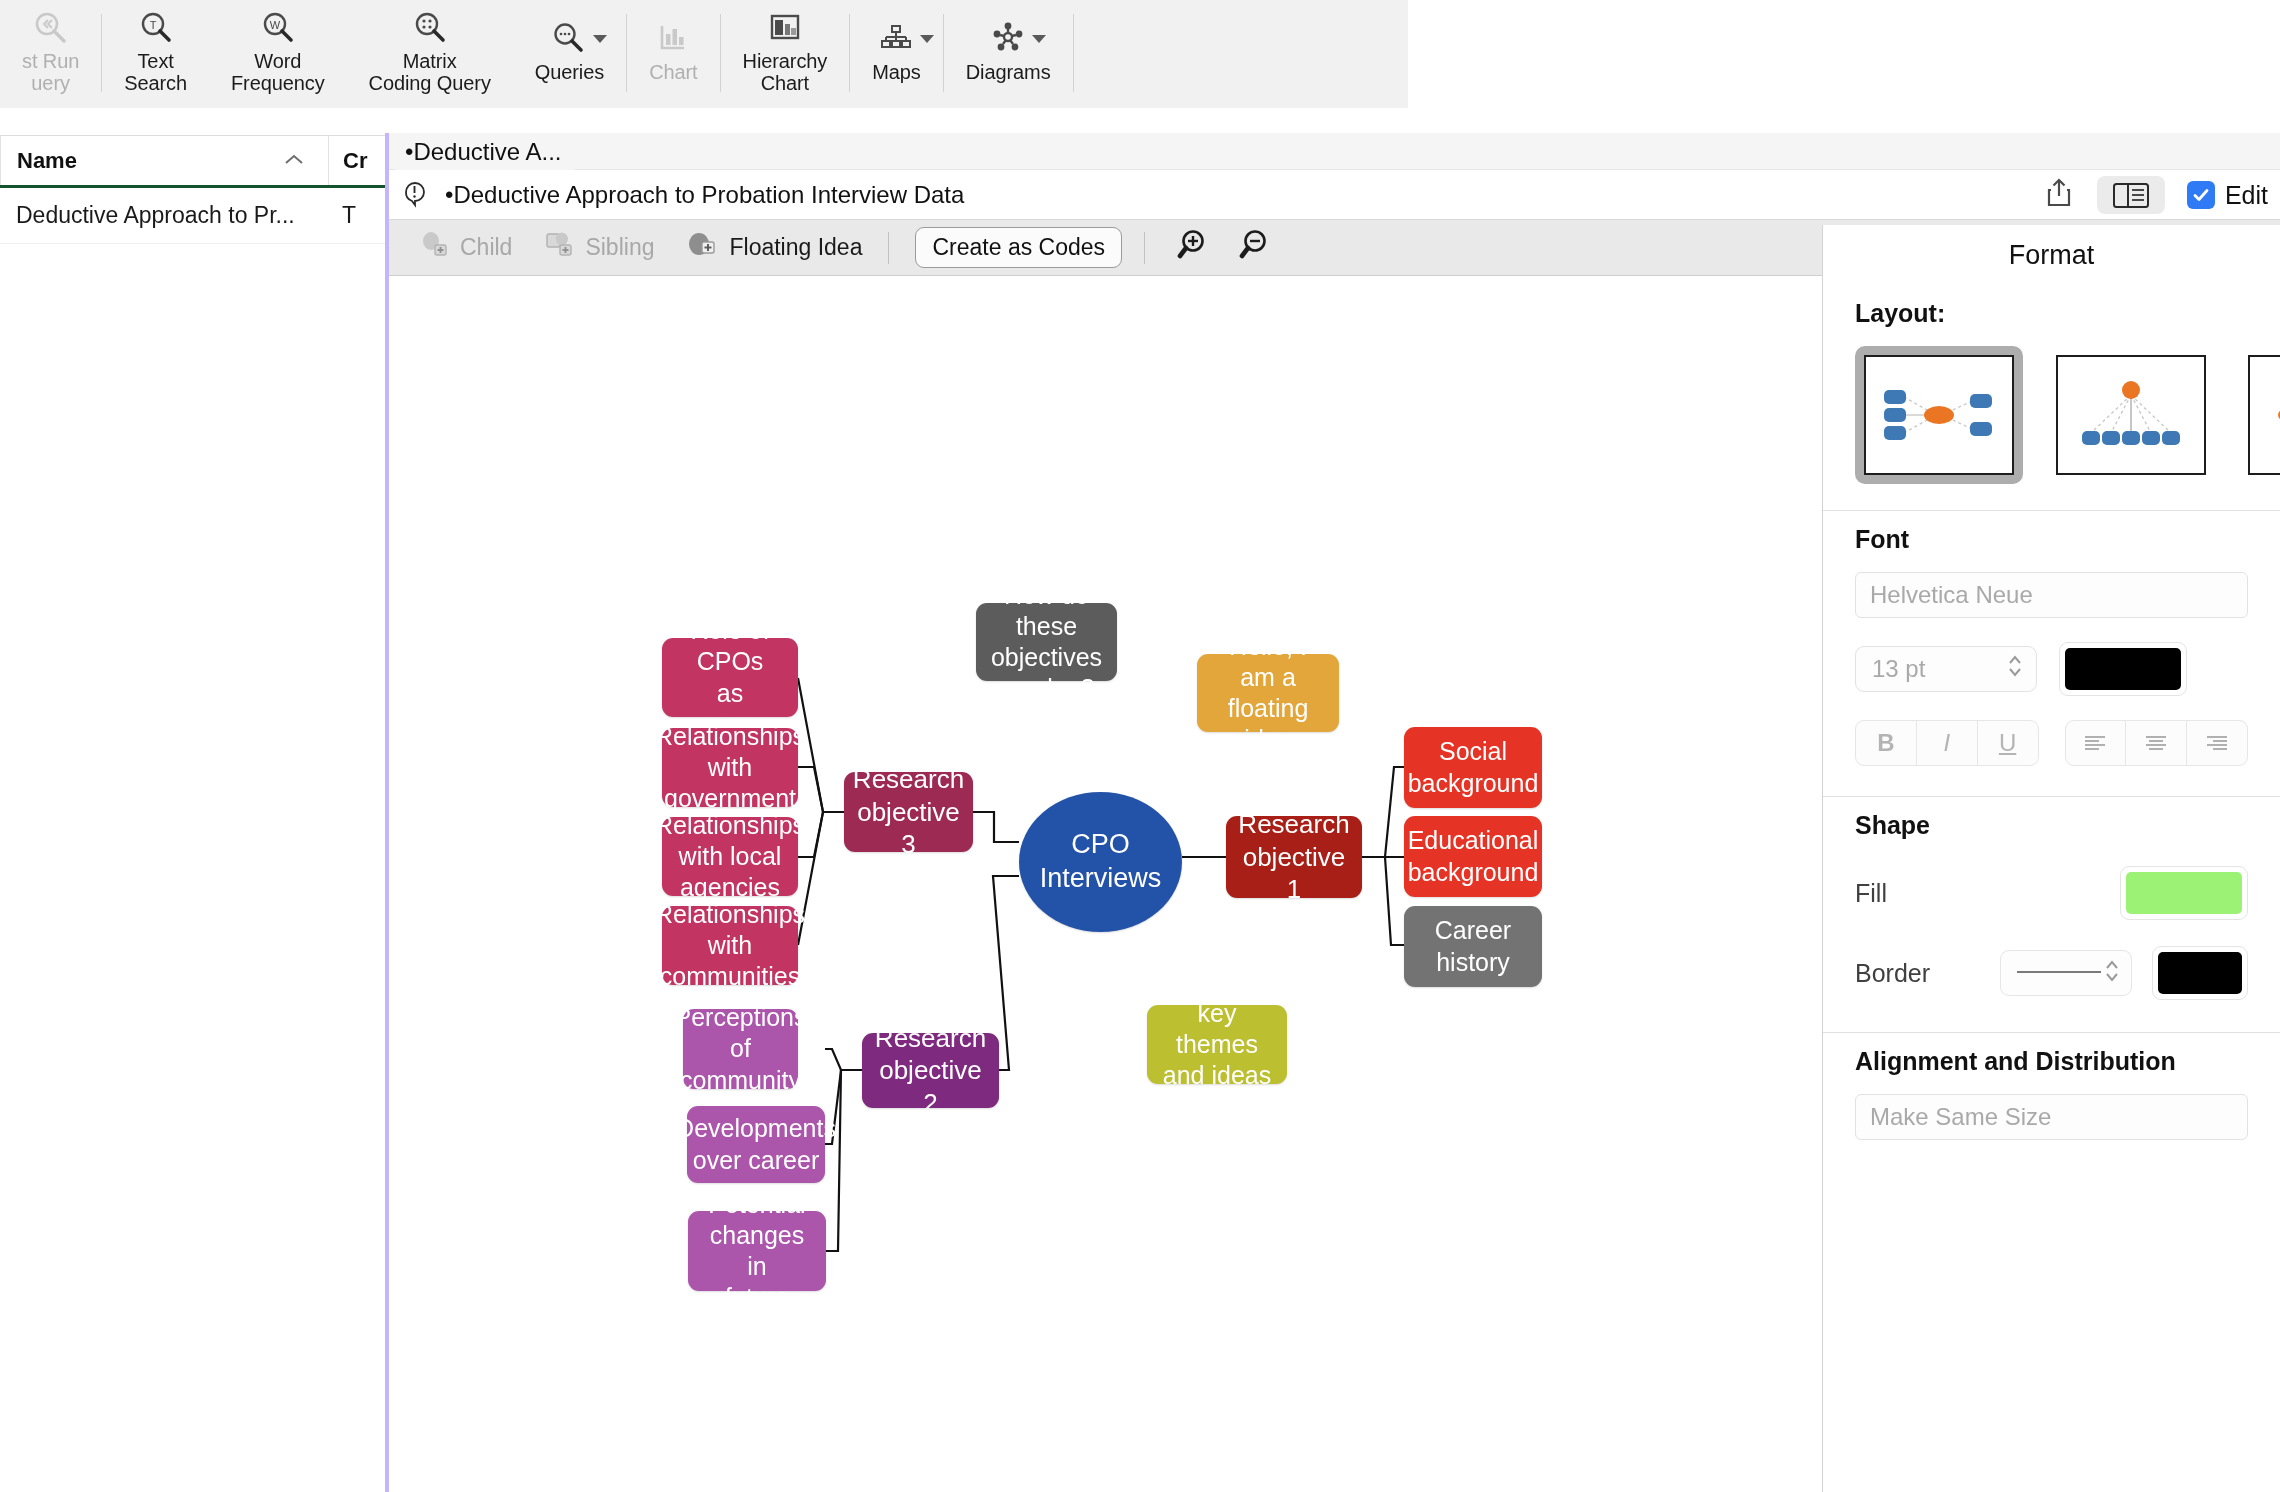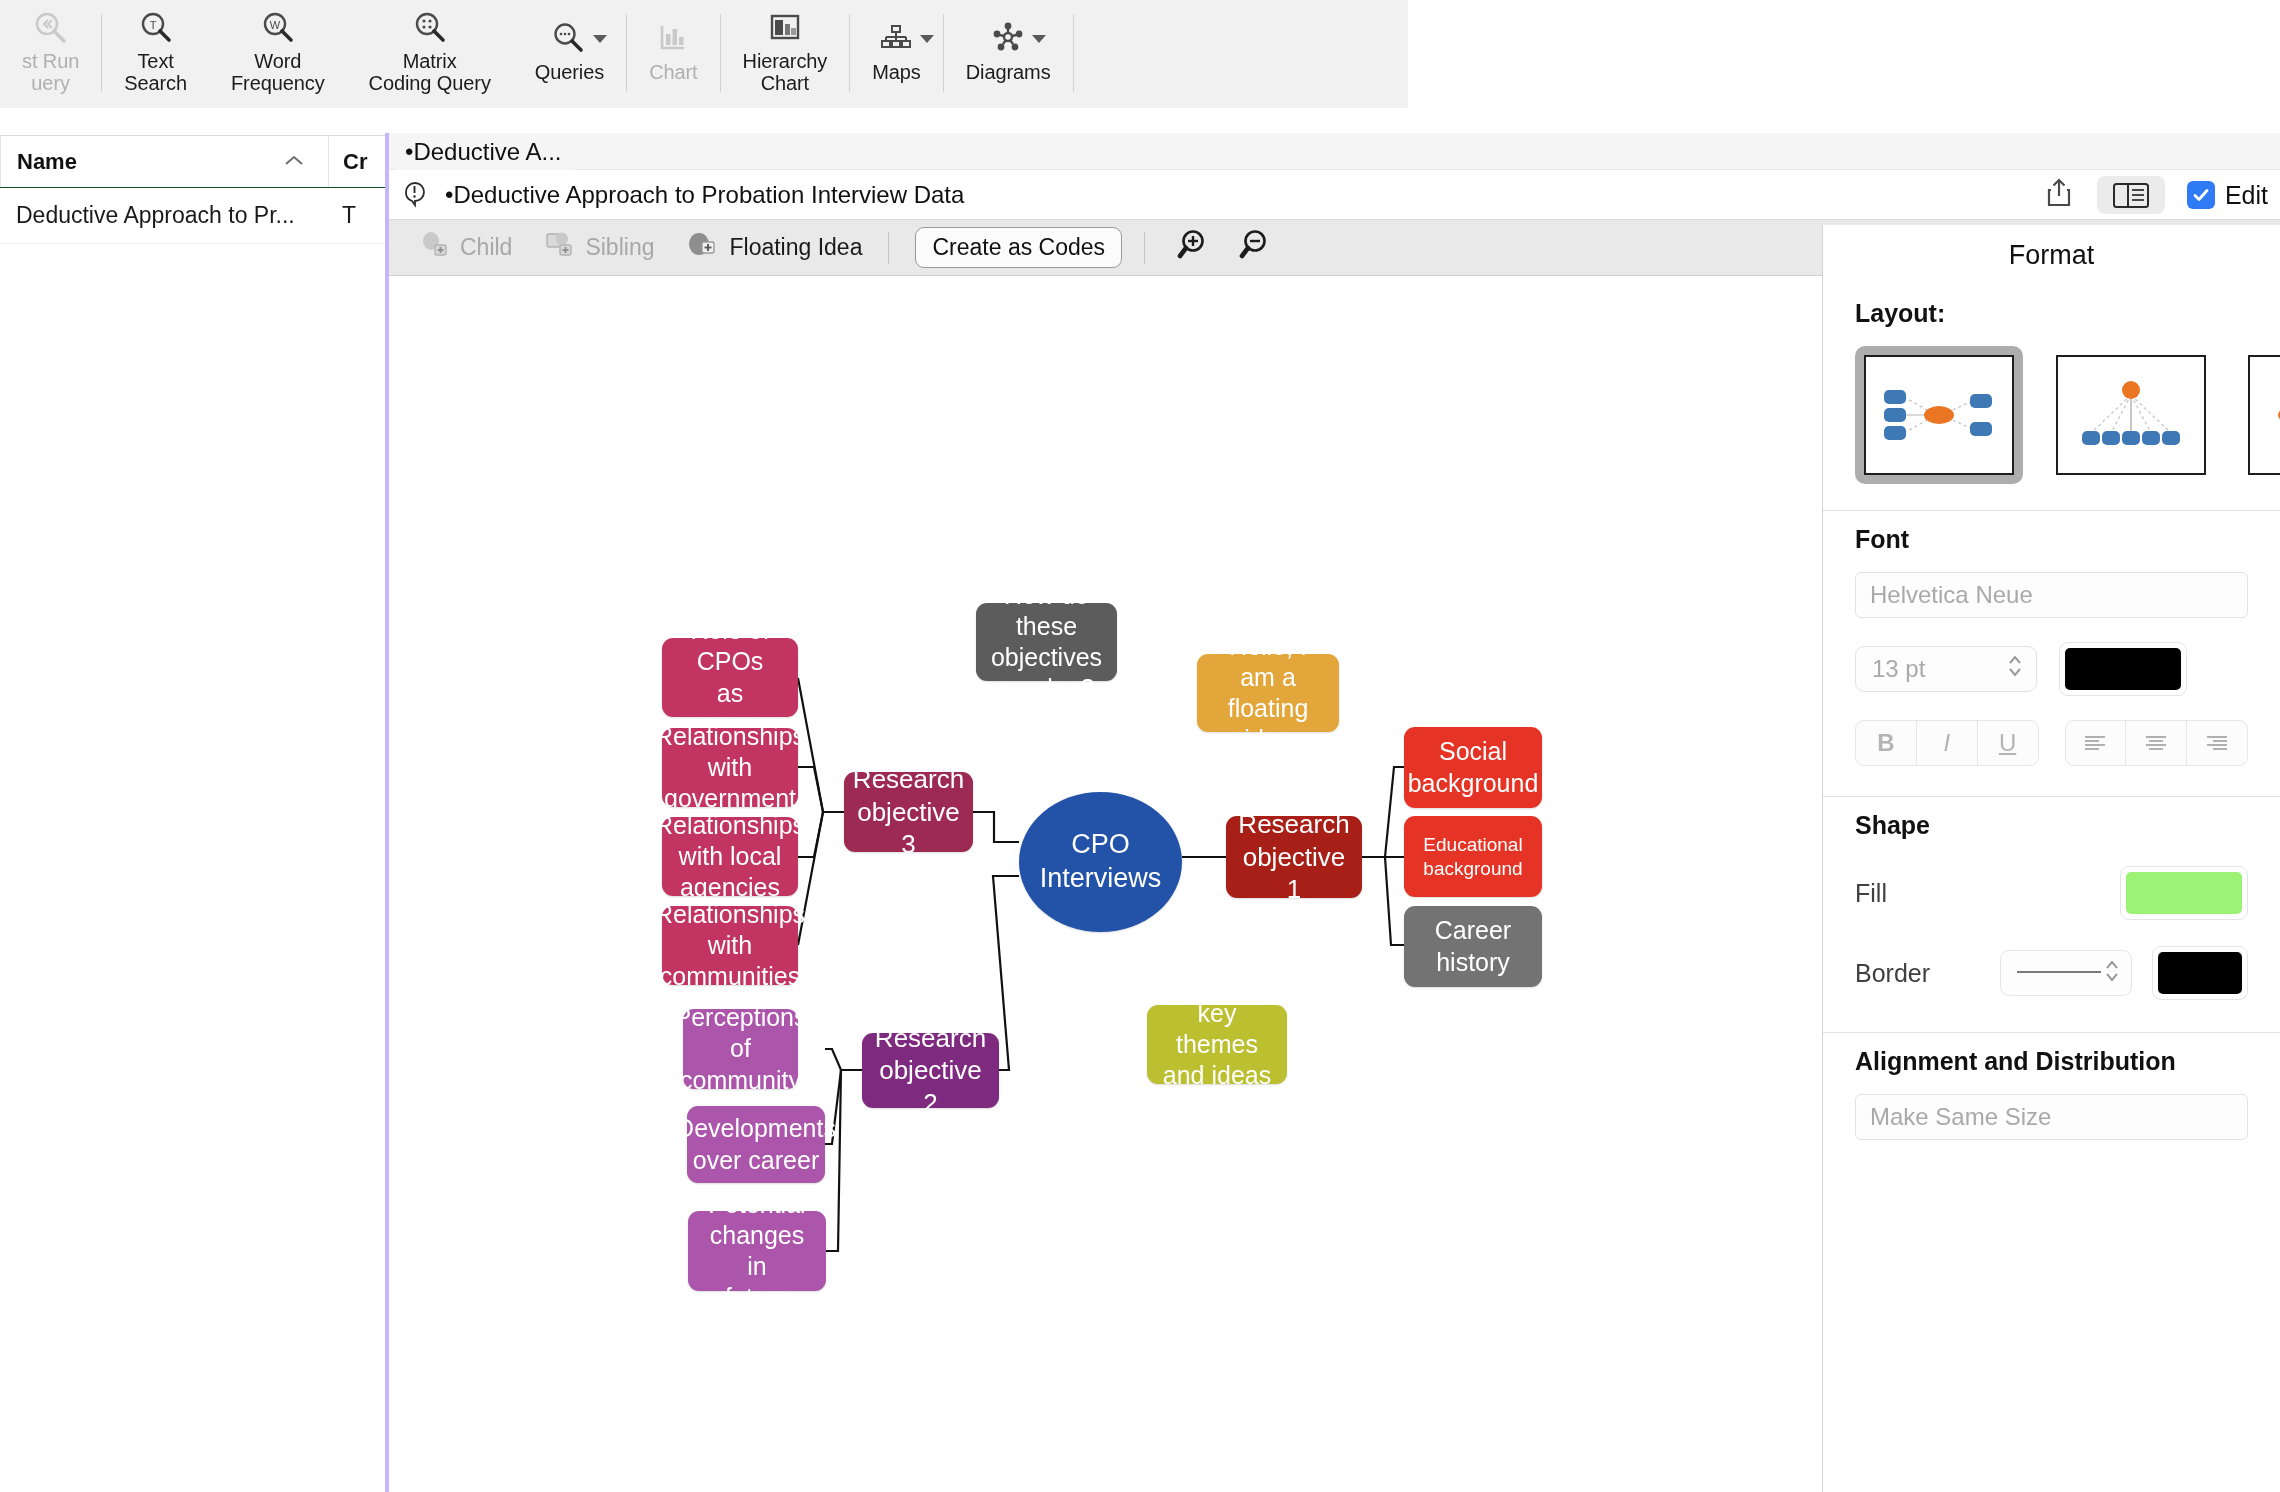--- a/index.html
+++ b/index.html
@@ -35,21 +35,21 @@
     border-left: 7px solid transparent; border-right: 7px solid transparent;
     border-top: 8px solid #5a5a5a; }
 
   
   .listpane {
     position: absolute; left: 0; top: 135px; width: 388px; height: 1357px;
     background: #ffffff; border-top: 1px solid #dcdcdc;
   }
   .lp-header {
     height: 52px; display: flex; align-items: center;
-    border-bottom: 1px solid #14532d; background: #fff;
+    border-bottom: 3px solid #14532d; background: #fff;
     font-size: 22px; font-weight: bold; color: #111;
   }
   .lp-col-name {
     flex: 1; display: flex; align-items: center; padding-left: 16px;
     border-left: 1px solid #e3e3e3; height: 100%;
     position: relative;
   }
   .lp-sort { position: absolute; right: 22px; top: 50%; transform: translateY(-50%); }
   .lp-col-cr {
     width: 60px; display: flex; align-items: center; padding-left: 14px;
@@ -531,21 +531,21 @@
           </div>
           <div class="node" style="left: 299px; top: 935px; width: 138px; height: 80px; background: rgb(171, 85, 171); font-size: 25px;">
             <span style="white-space: pre-line;">Potential
 changes in
 future</span>
           </div>
           <div class="node" style="left: 1015px; top: 451px; width: 138px; height: 81px; background: rgb(229, 52, 37); font-size: 25px;">
             <span style="white-space: pre-line;">Social
 background</span>
           </div>
-          <div class="node" style="left: 1015px; top: 540px; width: 138px; height: 81px; background: rgb(229, 52, 37); font-size: 19px;">
+          <div class="node" style="left: 1015px; top: 540px; width: 138px; height: 81px; background: rgb(229, 52, 37); font-size: 25px;">
             <span style="white-space: pre-line;">Educational
 background</span>
           </div>
           <div class="node" style="left: 1015px; top: 630px; width: 138px; height: 81px; background: #737373; font-size: 25px;">
             <span style="white-space: pre-line;">Career history</span>
           </div>
           <div class="node" style="left: 587px; top: 327px; width: 141px; height: 78px; background: rgb(92, 92, 92); font-size: 25px;">
             <span style="white-space: pre-line;">How do these
 objectives
 overlap?</span>

